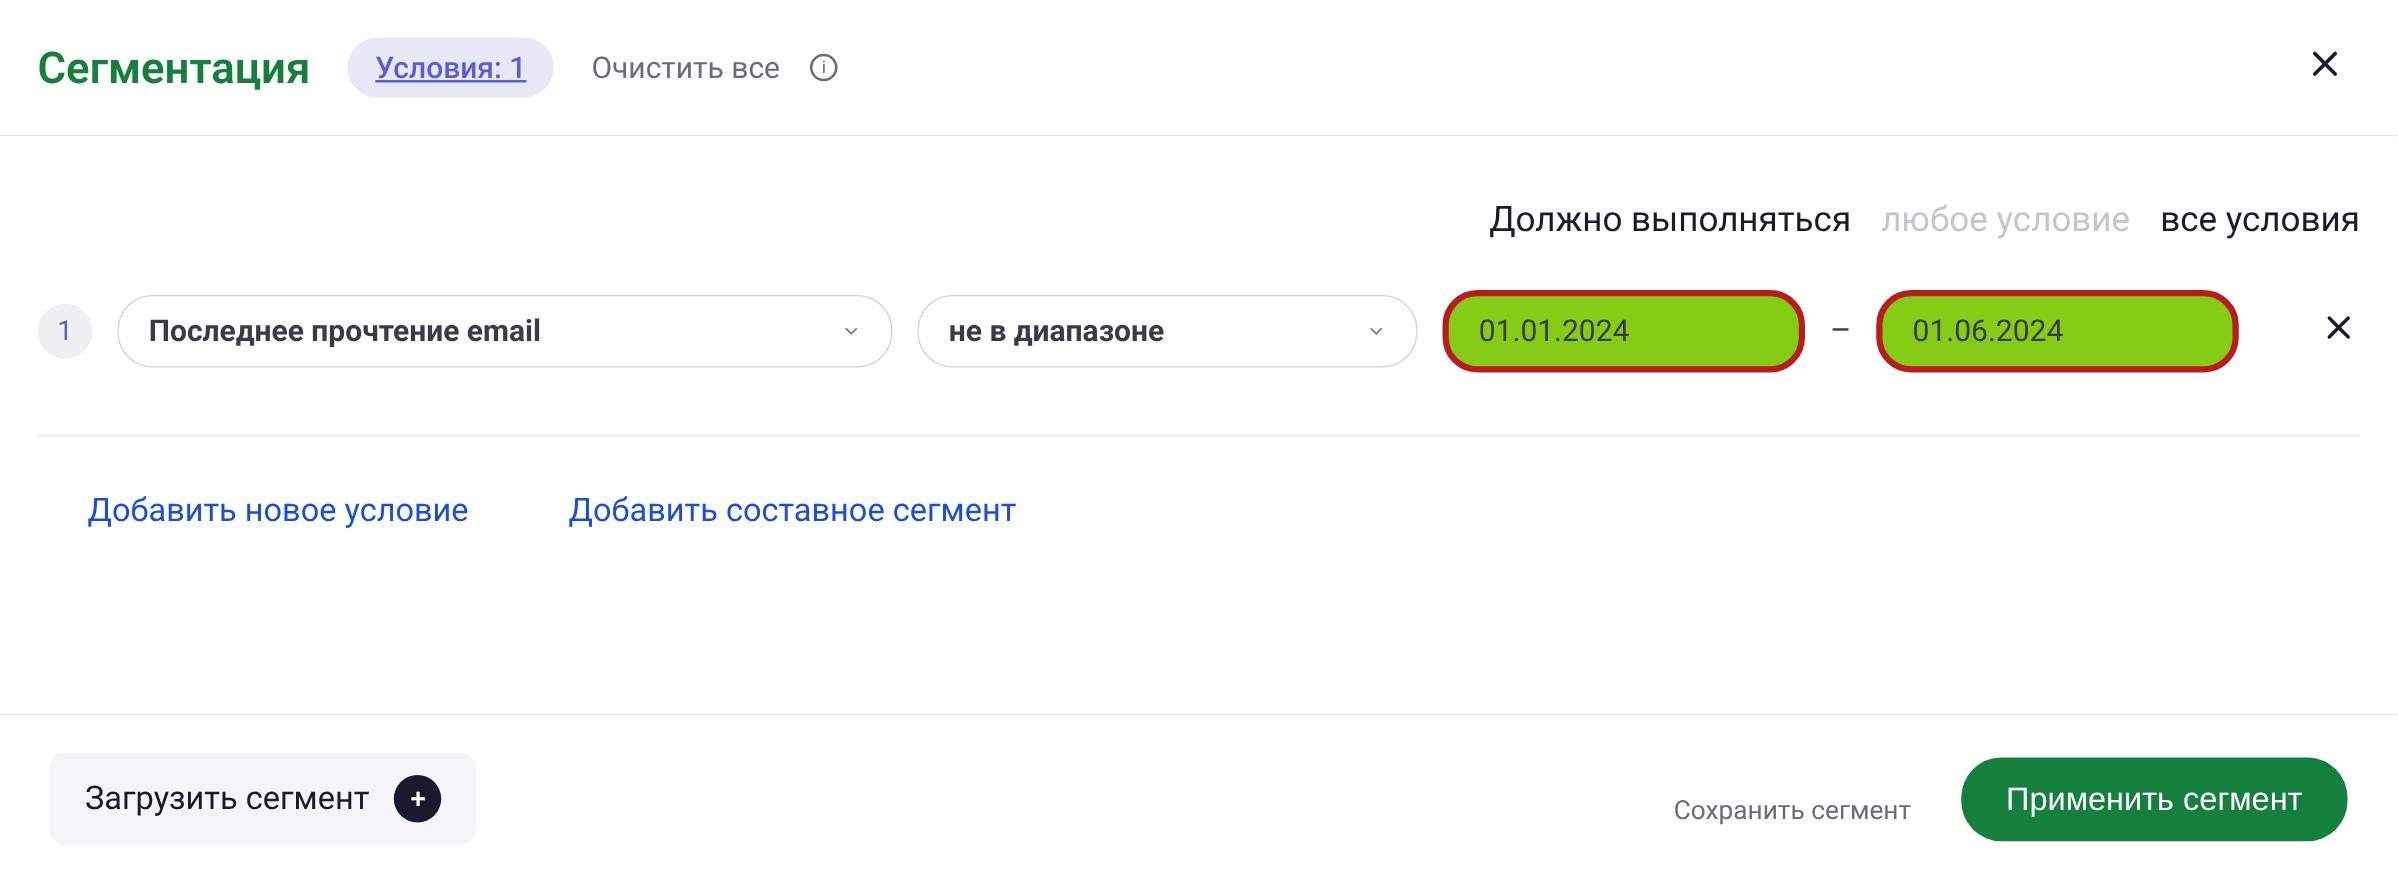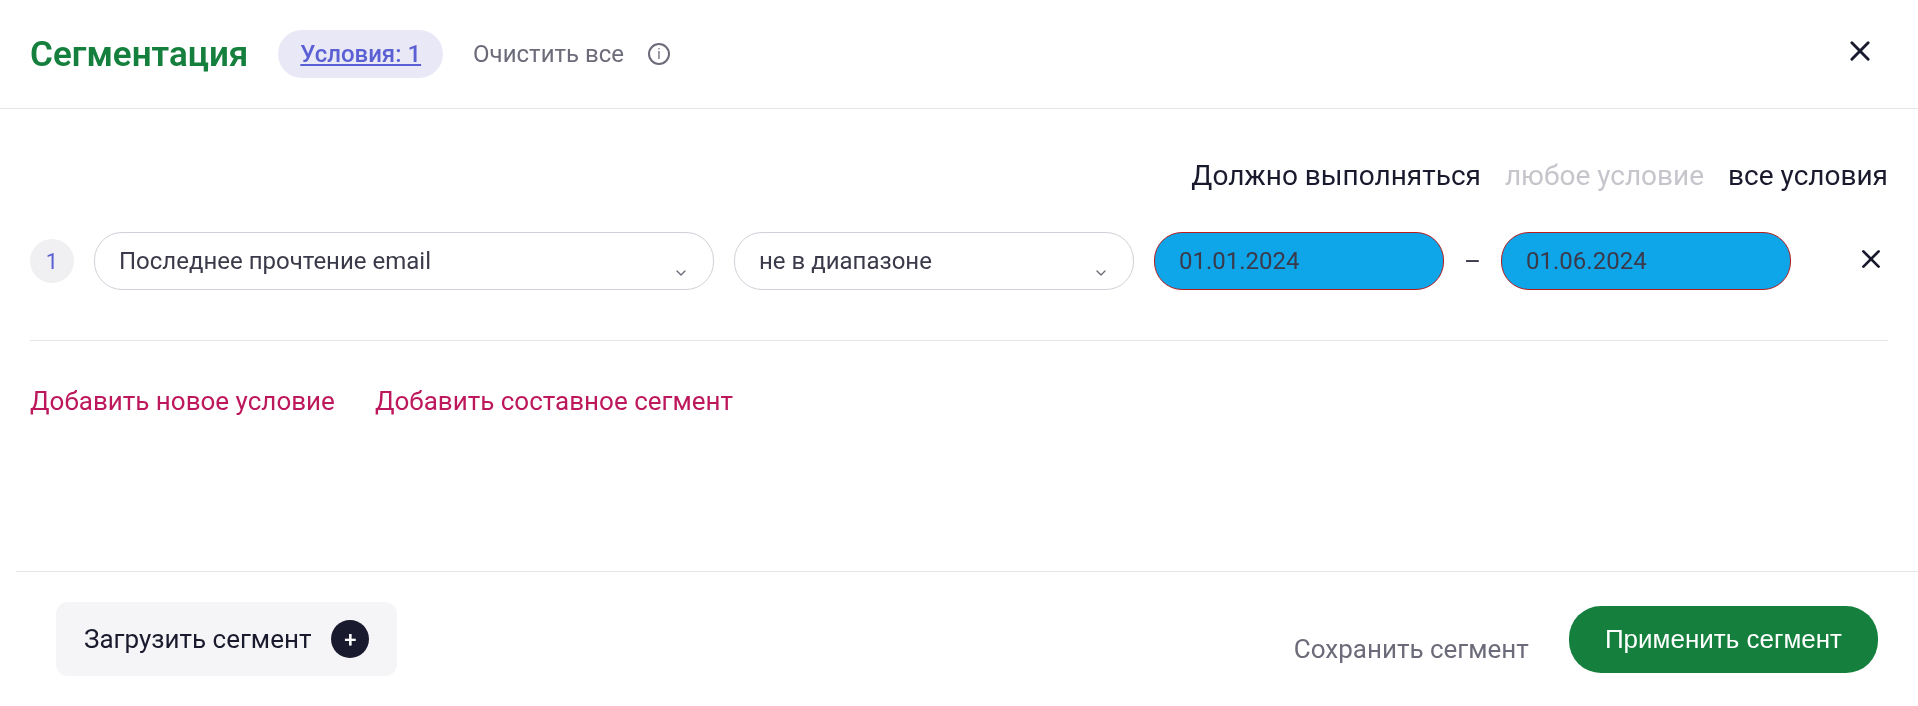--- a/index.html
+++ b/index.html
@@ -102,82 +102,84 @@
       align-items: center;
       justify-content: center;
       color: #5a5fd4;
       font-size: 22px;
     }
     .select-field {
       border: 1px solid #d0d0d8;
       border-radius: 28px;
       padding: 14px 24px;
       display: flex;
-      align-items: flex-end;
+      align-items: flex-start;
       justify-content: space-between;
       font-size: 24px;
       color: #3a3a4a;
       cursor: pointer;
       background: #fff;
+      font-weight: bold;
     }
     .select-field.field-1 {
       width: 620px;
     }
     .select-field.field-2 {
       width: 400px;
     }
     .select-field .text {
       flex: 1;
     }
     .chevron {
       width: 16px;
       height: 16px;
       display: inline-block;
     }
     .chevron svg {
       width: 100%;
       height: 100%;
     }
     .date-input {
-      border: 1px solid #b91c1c;
+      border: 5px solid #b91c1c;
       border-radius: 28px;
       padding: 14px 24px;
       font-size: 24px;
       color: #3a3a4a;
       width: 290px;
       text-align: left;
       cursor: pointer;
-      background: #0ea5e9;
+      background: #84cc16;
     }
     .date-sep {
       font-size: 26px;
       color: #3a3a4a;
     }
     .remove-condition {
       font-size: 30px;
       font-weight: 500;
       color: #1a1a2e;
       cursor: pointer;
       padding: 4px;
       margin-left: auto;
     }
     .add-links {
       display: flex;
       gap: 40px;
       margin-top: 45px;
     }
     .add-link {
-      color: #be185d;
+      color: #1d4ed8;
       font-size: 26px;
       cursor: pointer;
+      margin-left: 40px;
     }
     .footer {
       position: absolute;
       bottom: 0;
-      left: 16px;
+      left: 0;
       right: 0;
       border-top: 1px solid #e5e5e9;
       padding: 30px 40px;
       display: flex;
       align-items: center;
       gap: 30px;
     }
     .load-segment {
       background: #f5f5f7;
       border-radius: 12px;
@@ -202,21 +204,21 @@
       font-weight: 500;
     }
     .footer-right {
       margin-left: auto;
       display: flex;
       align-items: center;
       gap: 40px;
     }
     .save-segment {
       color: #6b6b7a;
-      font-size: 26px;
+      font-size: 21px;
       cursor: pointer;
       margin-top: 20px;
     }
     .apply-segment {
       background: #15803d;
       color: #fff;
       border-radius: 32px;
       padding: 18px 36px;
       font-size: 26px;
       cursor: pointer;

